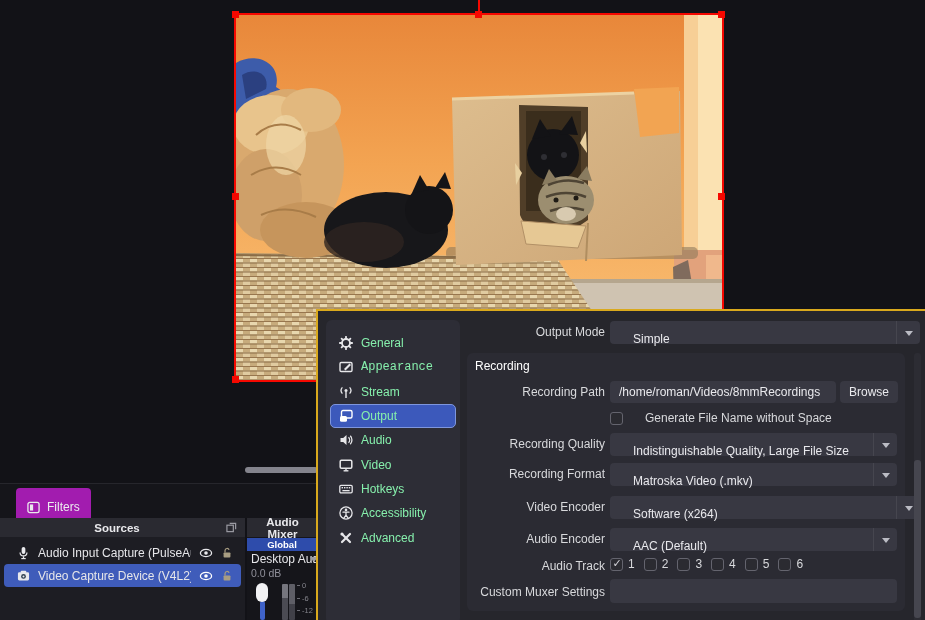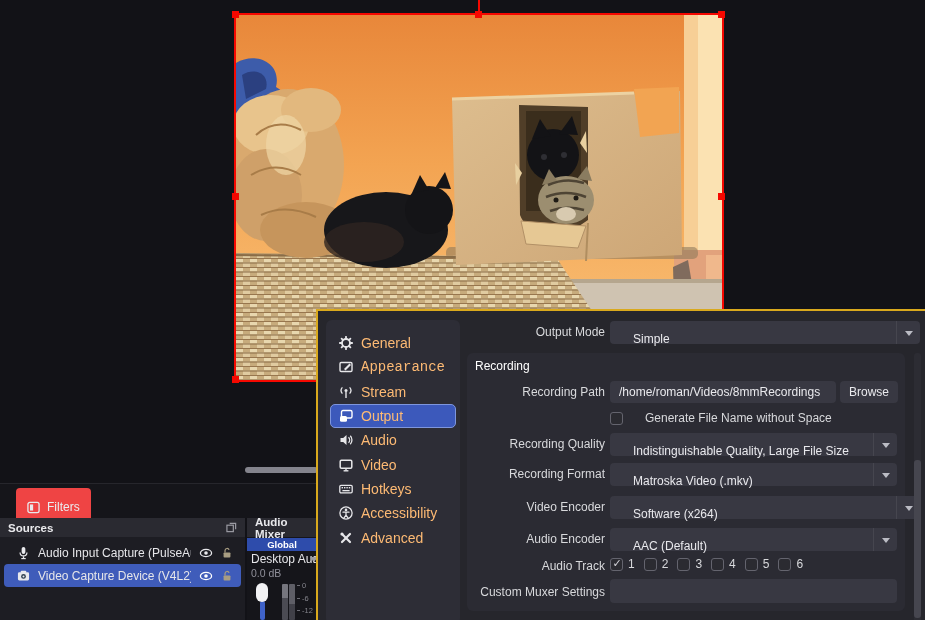--- a/index.html
+++ b/index.html
@@ -12,23 +12,23 @@
   .sel-border { left:234px; top:13px; width:490px; height:369px; border:2px solid #f50800; z-index:3; pointer-events:auto; }
   .handle { width:7px; height:7px; background:#f50800; z-index:4; }
   .rot-line { left:478px; top:0; width:2px; height:14px; background:#f50800; z-index:4; }
 
   
   .dock-bg { left:0; top:484px; width:925px; height:136px; background:#15151a; z-index:2; }
   .hscroll { left:245px; top:467px; width:73px; height:6px; background:#84848d; border-radius:3px; z-index:2; }
   .hdivider { left:0; top:483px; width:925px; height:1px; background:#26262c; z-index:2; }
 
   .filters-btn { left:16px; top:488px; height:38px; display:inline-flex; align-items:center; gap:7px;
-    padding:4px 11px; background:#ef4444; border:none; border-radius:4px; color:#ebebee; font-size:12px; z-index:3; cursor:pointer; }
-
-  .dockhead { background:#2a2a31; color:#e9e9ec; font-size:11.5px; font-weight:bold; display:flex; align-items:center; z-index:3; }
+    padding:4px 11px; background:#a21caf; border:none; border-radius:4px; color:#ebebee; font-size:12px; z-index:3; cursor:pointer; }
+
+  .dockhead { background:#2a2a31; color:#e9e9ec; font-size:11.5px; font-weight:bold; display:flex; align-items:center; z-index:3;text-align:center; }
   .src-head { left:0; top:518px; width:245px; height:19px; padding:0 8px; }
   .mix-head { left:247px; top:518px; width:71px; height:19px; padding:0 8px; }
   .src-list { left:0; top:537px; width:245px; height:83px; background:#1d1d23; z-index:3; }
   .src-row { position:absolute; left:4px; width:237px; height:23px; display:flex; align-items:center; gap:8px;
     padding:0 8px 0 13px; color:#e6e6e9; font-size:12px; border-radius:4px; cursor:pointer; }
   .src-row .lbl { flex:1; white-space:nowrap; overflow:hidden; }
   .src-row.on { background:#3f5cba; }
 
   .mix-global { left:247px; top:538px; width:70px; height:13px; background:#2e4cab; color:#fff;
     font-size:9.5px; font-weight:bold; display:flex; align-items:center; justify-content:center; z-index:3; }
@@ -45,21 +45,21 @@
 
   .vdivider { left:245px; top:518px; width:2px; height:102px; background:#121217; z-index:3; }
 
   
   .dialog { left:316px; top:309px; width:612px; height:315px; background:#26262c;
     border-top:2px solid #d9a91d; border-left:2px solid #d9a91d; z-index:10; }
   .dialog .inner { position:absolute; left:0; top:0; width:610px; height:313px; }
 
   .side-panel { position:absolute; left:8px; top:9px; width:134px; height:304px; background:#2d2d36; border-radius:6px; }
   .side-item { position:absolute; left:4px; width:126px; height:24px; display:flex; align-items:center; gap:8px;
-    padding:0 8px; color:#fdba74; font-size:14px; border-radius:5px; border:1px solid transparent; cursor:pointer; }
+    padding:0 8px; color:#86efac; font-size:12px; border-radius:5px; border:1px solid transparent; cursor:pointer; }
   .side-item.on { background:#3c59bb; border-color:#7e96dd; }
   .side-item svg { flex:0 0 auto; }
 
   .flabel { position:absolute; left:60px; width:227px; height:18px; line-height:18px; text-align:right;
     color:#d8d9dc; font-size:12px; white-space:nowrap; }
   .rec-panel { position:absolute; left:149px; top:42px; width:438px; height:258px; background:#2b2b33; border-radius:6px; }
   .sect-title { position:absolute; left:157px; top:48px; color:#fff; font-size:12px; font-weight:normal; }
 
   .dd, .tin, .btn { position:absolute; background:#383842; border-radius:4px; display:flex; align-items:center;
     color:#e9e9ed; font-size:12px; }

